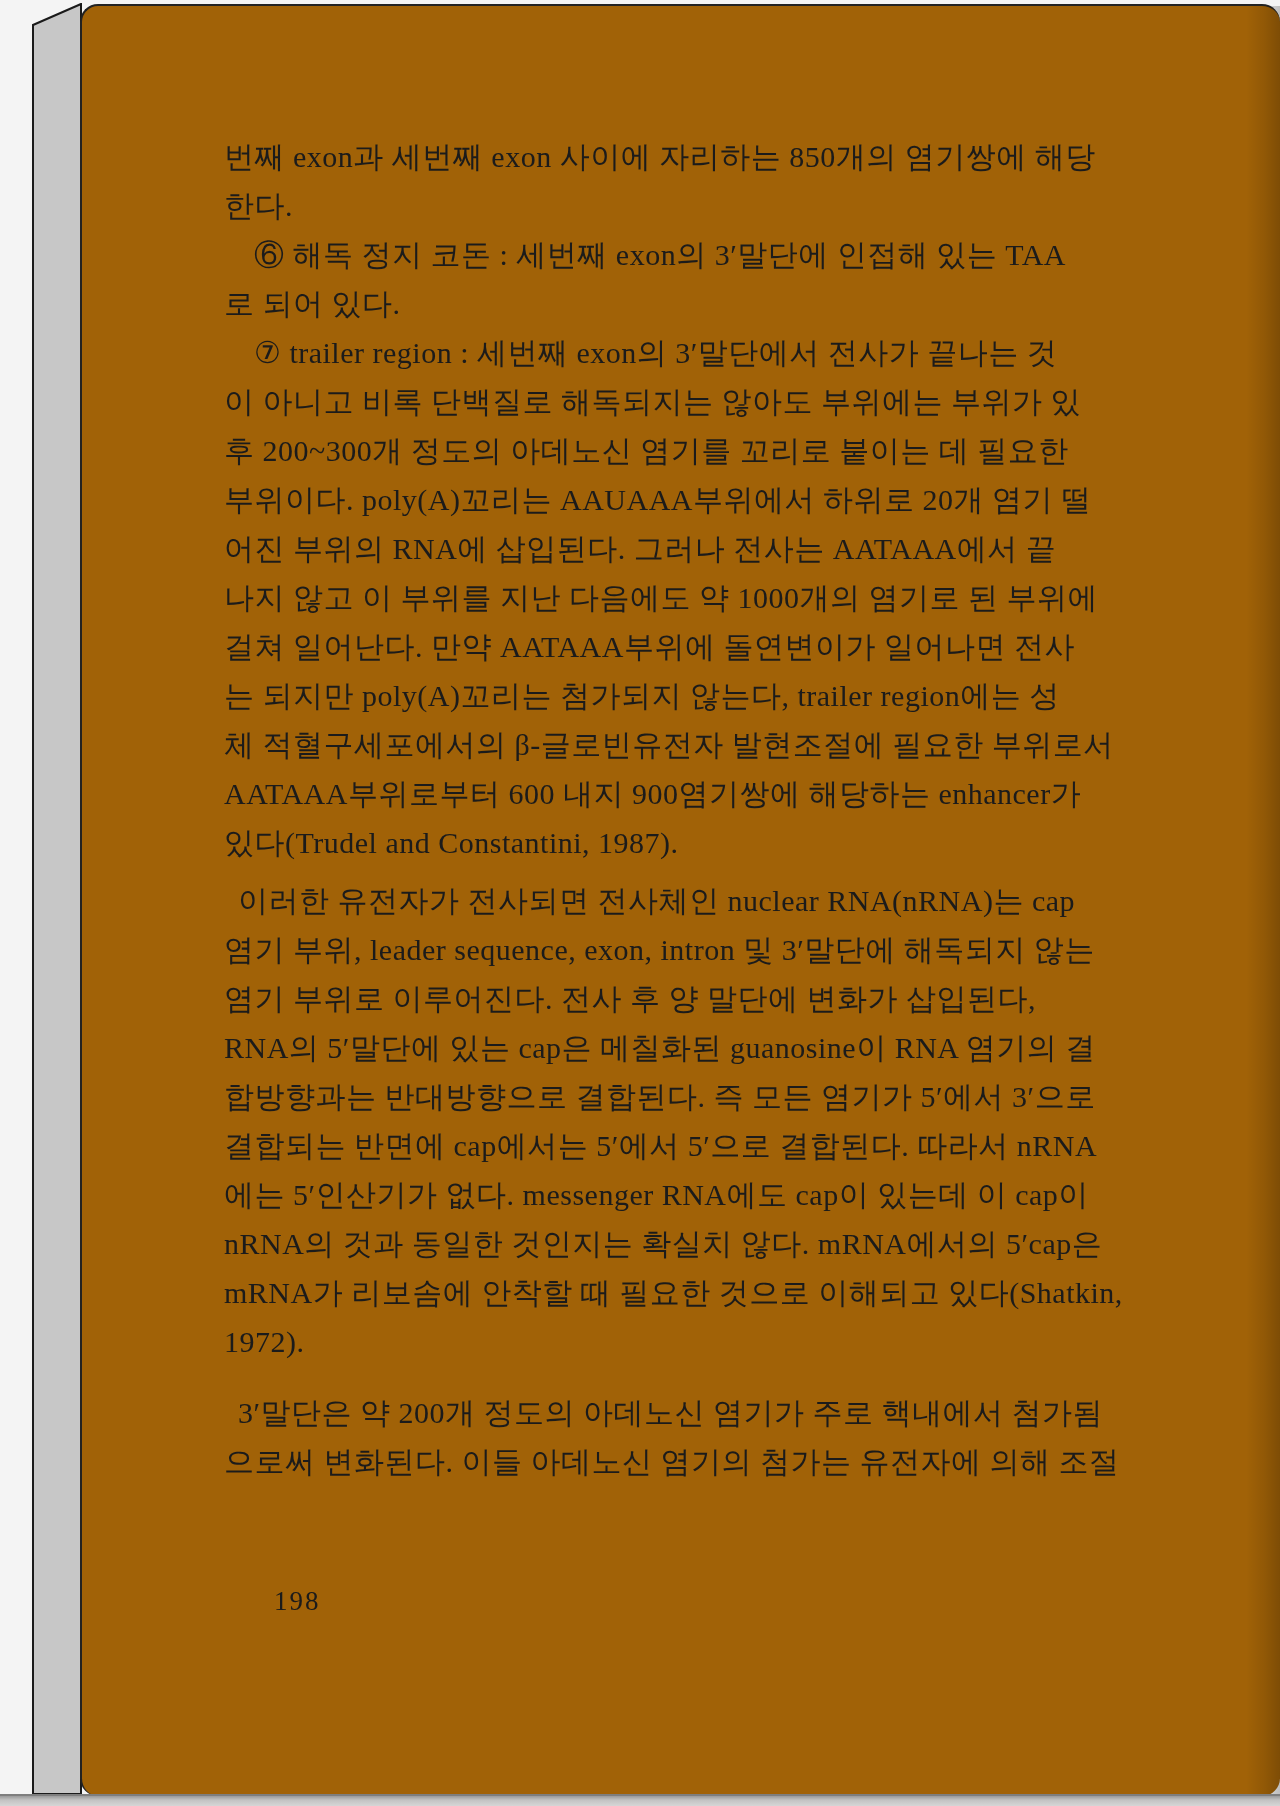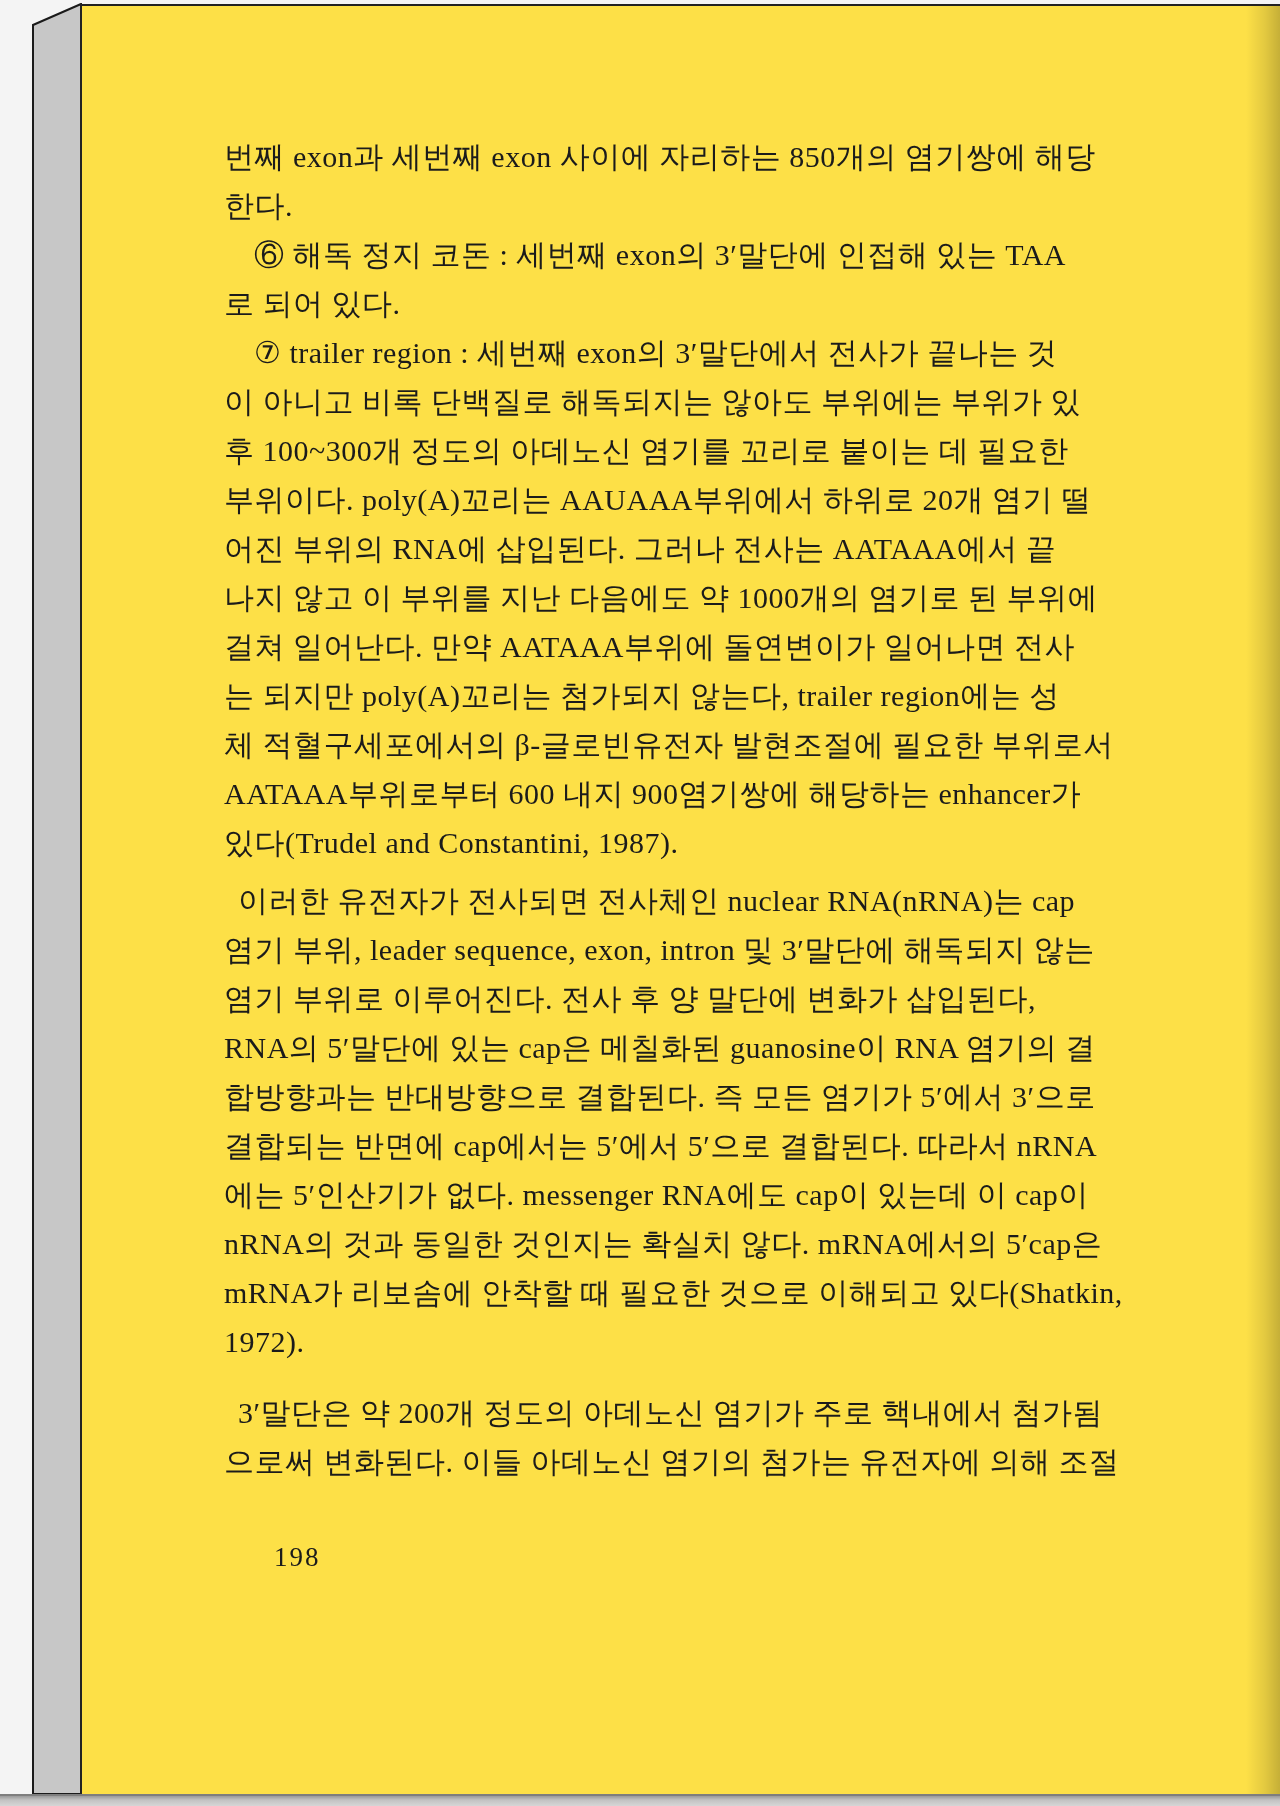--- a/index.html
+++ b/index.html
@@ -15,23 +15,24 @@
   .spine-svg{position:absolute;left:31px;top:3px;}
   
   .bottom-edge{
     position:absolute;left:0;right:0;bottom:0;height:10px;
     background:linear-gradient(to bottom,#9a9a9a 0,#c2c2c2 40%,#d6d6d6 100%);
     border-top:2px solid #7e7e7e;
   }
   
   .page{
     position:absolute;left:80px;top:4px;right:0;bottom:10px;
-    background:#fde047;
+    background:#a16207;
     border-top:2px solid #222;
     border-left:2px solid #222;
+    border-radius:18px;
   }
   
   .right-shade{
     position:absolute;top:0;right:0;bottom:0;width:34px;
     background:linear-gradient(to right,rgba(0,0,0,0) 0,rgba(0,0,0,0.10) 55%,rgba(0,0,0,0.22) 100%);
     pointer-events:none;
   }
   .text-block{
     position:absolute;
     left:142px;top:126px;
@@ -47,21 +48,21 @@
     text-align:justify;
     text-align-last:justify;
     -moz-text-align-last:justify;
   }
   .line.short{
     text-align-last:left;
     -moz-text-align-last:left;
   }
   .page-number{
     position:absolute;
-    left:192px;top:1536px;
+    left:192px;top:1580px;
     font-size:27px;
     color:#1b1b1b;
     letter-spacing:2px;
   }
 </style>
 </head>
 <body>
 
 <div class="scene">
 
@@ -70,21 +71,21 @@
   </svg>
 
   <div class="page">
     <div class="text-block" id="text-block">
         <div class="line">번째 exon과 세번째 exon 사이에 자리하는 850개의 염기쌍에 해당</div>
         <div class="line short">한다.</div>
         <div class="line" style="padding-left: 30px;">⑥ 해독 정지 코돈 : 세번째 exon의 3′말단에 인접해 있는 TAA</div>
         <div class="line short">로 되어 있다.</div>
         <div class="line" style="padding-left: 30px;">⑦ trailer region : 세번째 exon의 3′말단에서 전사가 끝나는 것</div>
         <div class="line">이 아니고 비록 단백질로 해독되지는 않아도 부위에는 부위가 있</div>
-        <div class="line">후 100~300개 정도의 아데노신 염기를 꼬리로 붙이는 데 필요한</div>
+        <div class="line">후 200~300개 정도의 아데노신 염기를 꼬리로 붙이는 데 필요한</div>
         <div class="line">부위이다. poly(A)꼬리는 AAUAAA부위에서 하위로 20개 염기 떨</div>
         <div class="line">어진 부위의 RNA에 삽입된다. 그러나 전사는 AATAAA에서 끝</div>
         <div class="line">나지 않고 이 부위를 지난 다음에도 약 1000개의 염기로 된 부위에</div>
         <div class="line">걸쳐 일어난다. 만약 AATAAA부위에 돌연변이가 일어나면 전사</div>
         <div class="line">는 되지만 poly(A)꼬리는 첨가되지 않는다, trailer region에는 성</div>
         <div class="line">체 적혈구세포에서의 β-글로빈유전자 발현조절에 필요한 부위로서</div>
         <div class="line">AATAAA부위로부터 600 내지 900염기쌍에 해당하는 enhancer가</div>
         <div class="line short">있다(Trudel and Constantini, 1987).</div>
         <div class="line" style="padding-left: 14px; margin-top: 9px;">이러한 유전자가 전사되면 전사체인 nuclear RNA(nRNA)는 cap</div>
         <div class="line">염기 부위, leader sequence, exon, intron 및 3′말단에 해독되지 않는</div>

